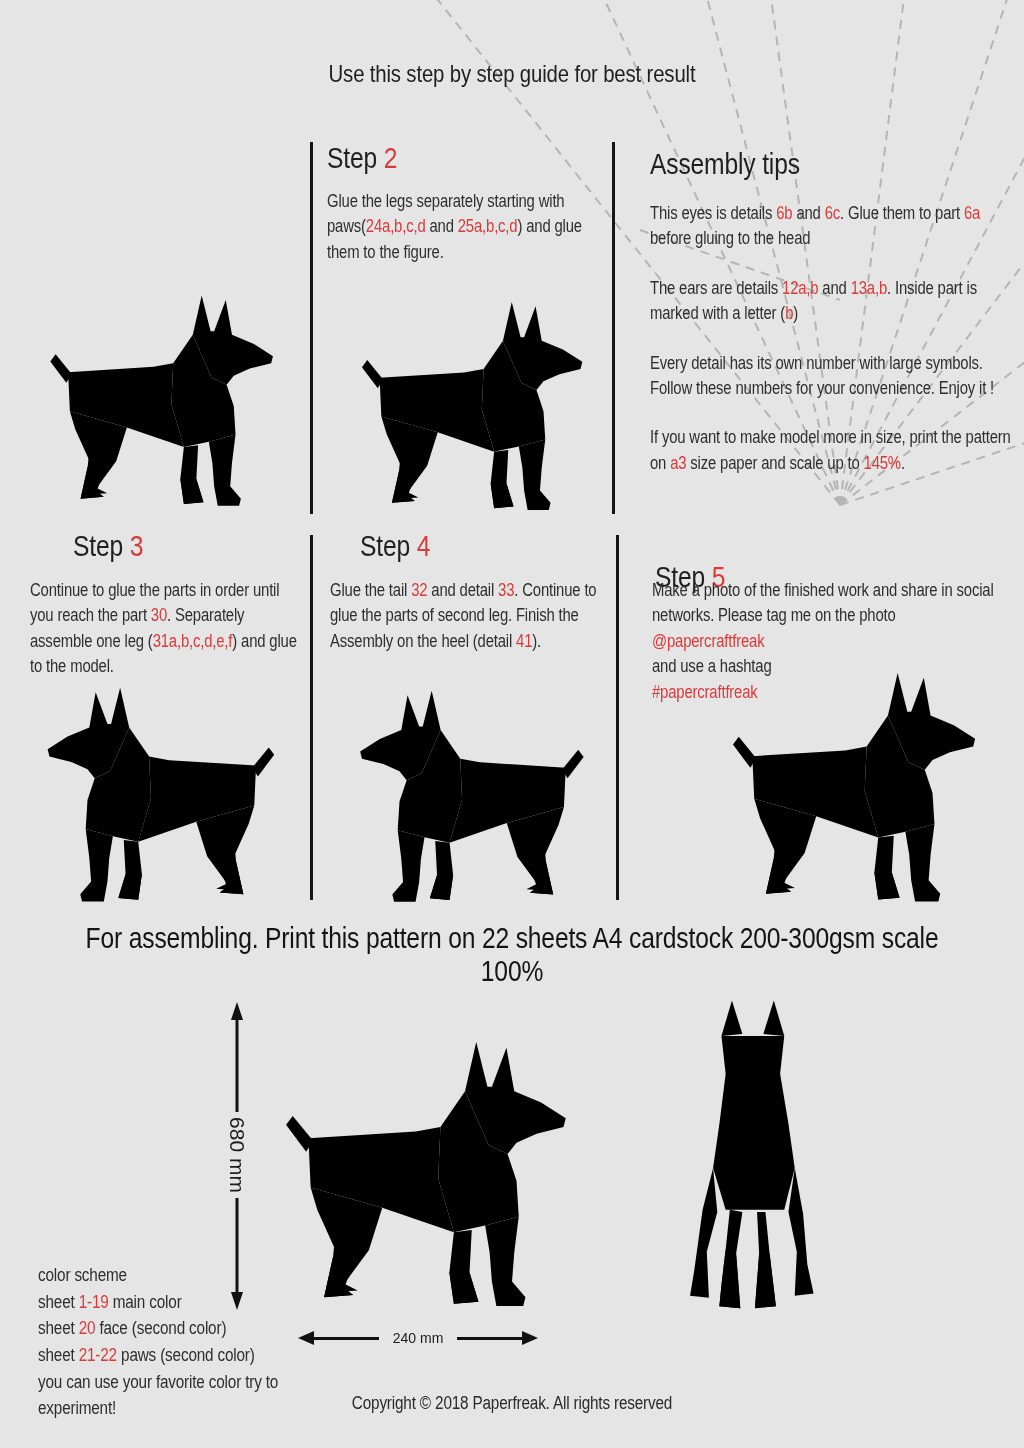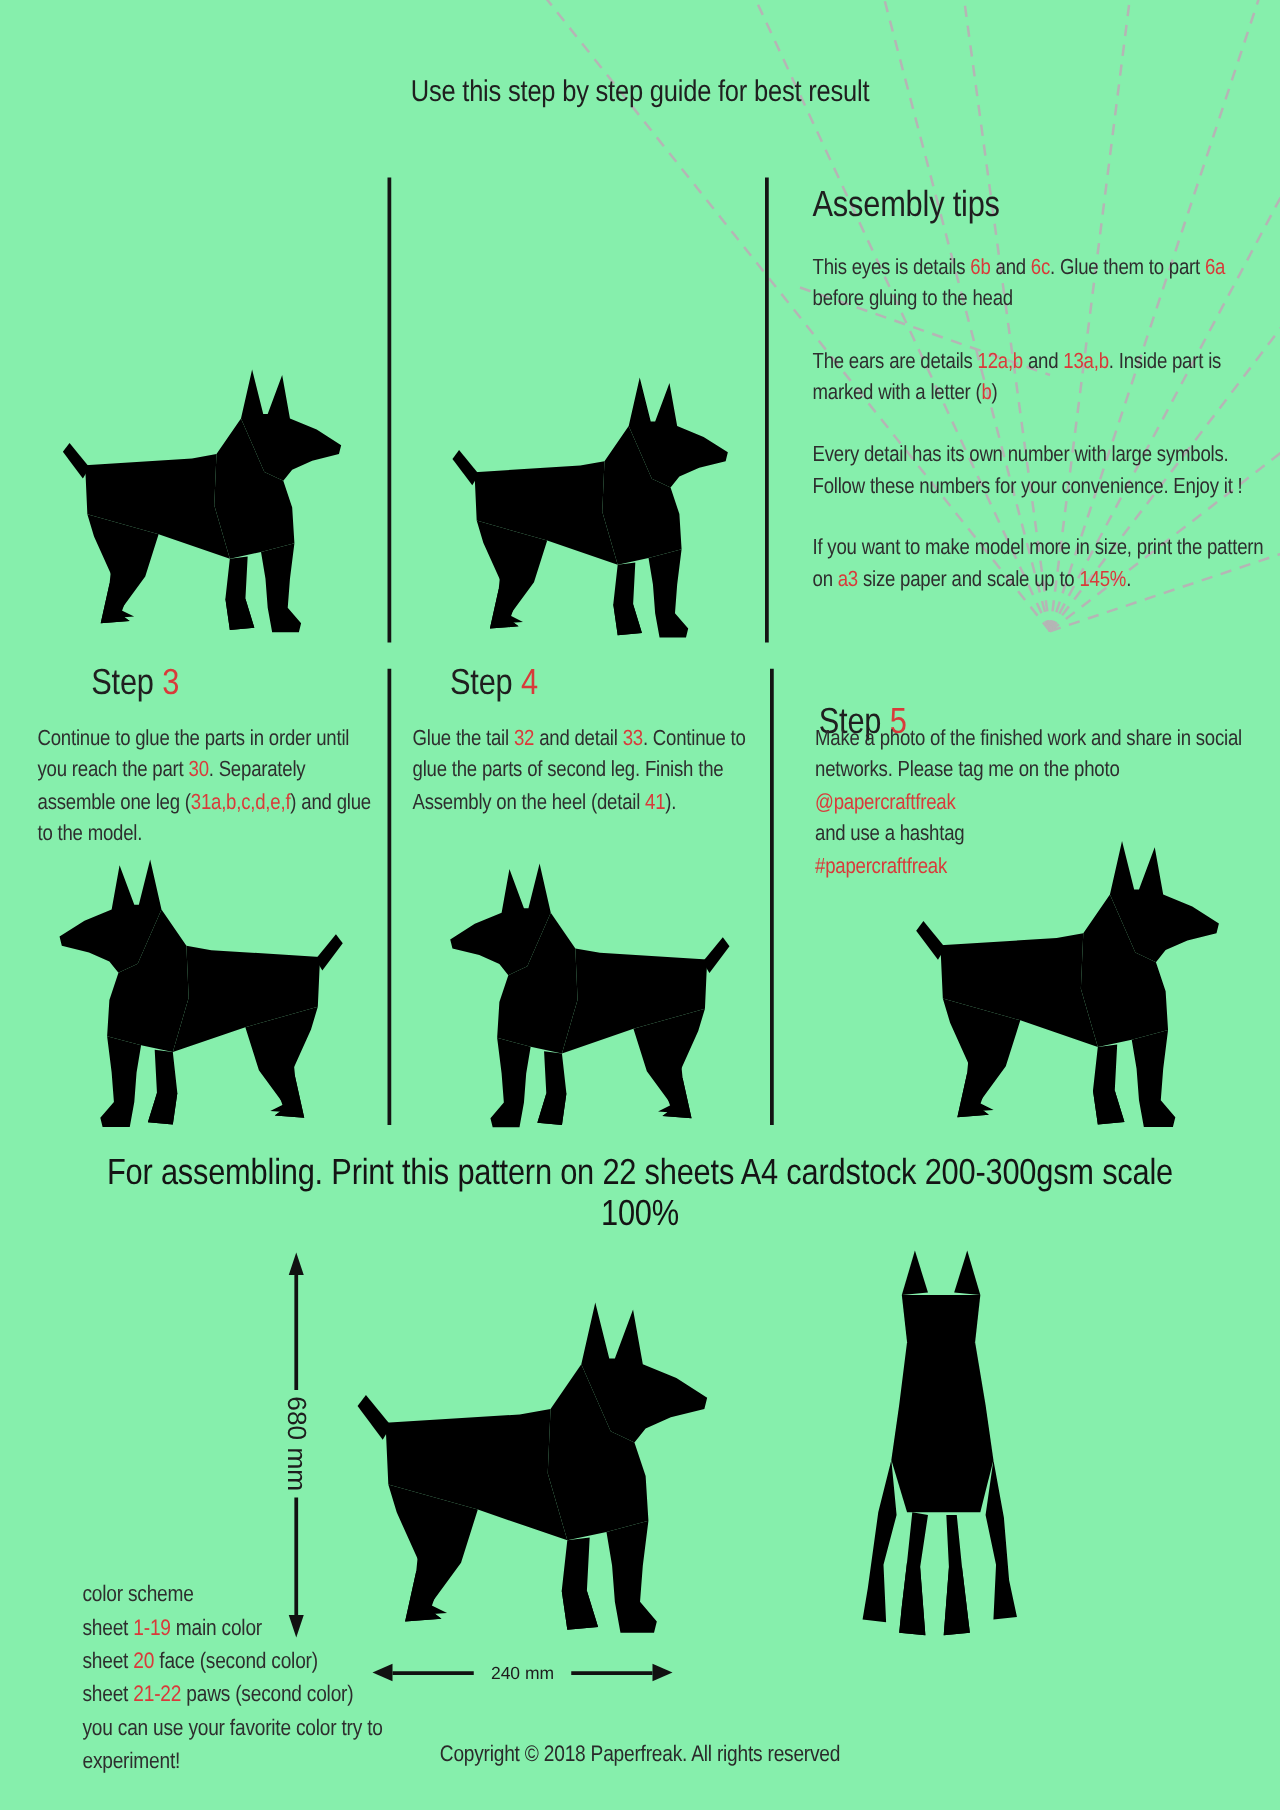--- a/index.html
+++ b/index.html
@@ -1,20 +1,20 @@
 <!DOCTYPE html>
 <html><head>
 <meta charset="utf-8">
 <style>
   * { margin:0; padding:0; box-sizing:border-box; }
   html,body { background:#ffffff; }
   body { font-family:"Liberation Sans", sans-serif; color:#2e2e2e; }
   #page {
     position:relative; width:1024px; height:1448px; margin:0 auto;
-    background:#86efac; overflow:hidden;
+    background:#e5e5e5; overflow:hidden;
   }
   
   .cond { transform:scaleX(0.85); transform-origin:0 0; letter-spacing:-0.2px; }
   .cond-c { transform:scaleX(0.85); transform-origin:50% 0; letter-spacing:-0.2px; }
   .abs { position:absolute; }
   .red { color:#d93a3a; }
 
   #bg-lines { position:absolute; inset:0; z-index:0; }
   .layer { position:absolute; z-index:2; }
 
@@ -109,20 +109,24 @@
         <polygon class="paw" points="56,248 52,282 50,302 70,304 66,252"></polygon>
         <polygon class="paw" points="88,252 98,252 104,302 84,304"></polygon>
       </g>
     </defs>
   </svg>
 
   <div class="layer abs page-title cond-c">Use this step by step guide for best result</div>
 
   <div class="vdiv" style="left:310px; top:142px; height:372px;"></div>
 
+  <div class="layer abs" style="left:327px; top:142px; width:330px;">
+    <h2 class="step-h cond"><span>Step</span><span class="red num">2</span></h2>
+    <p class="body-txt cond" style="margin-top:14px; width:330px;"><span>Glue the legs separately starting with paws(</span><span class="red">24a,b,c,d</span><span>  and </span><span class="red">25a,b,c,d</span><span>) and glue them to the figure.</span></p>
+  </div>
   <div class="vdiv" style="left:612px; top:142px; height:372px;"></div>
 
   <div class="layer abs" style="left:650px; top:148px; width:440px;">
     <h2 class="step-h cond">Assembly tips</h2>
     <div style="margin-top:20px;">
       <p class="body-txt cond tips-p" style="width:440px;"><span>This eyes is details </span><span class="red">6b</span><span> and </span><span class="red">6c</span><span>. Glue them to part </span><span class="red">6a</span><span> before gluing to the head</span></p>
       <p class="body-txt cond tips-p" style="width:440px;"><span>The ears are details </span><span class="red">12a,b</span><span> and </span><span class="red">13a,b</span><span>. Inside part is marked with a letter (</span><span class="red">b</span><span>)</span></p>
       <p class="body-txt cond tips-p" style="width:440px;"><span>Every detail has its own number with large symbols. Follow these numbers for your convenience. Enjoy it !</span></p>
       <p class="body-txt cond tips-p" style="width:440px;"><span>If you want to make model more in size, print the pattern on </span><span class="red">a3</span><span> size paper and scale up to </span><span class="red">145%</span><span>.</span></p>
     </div>
@@ -187,21 +191,21 @@
   </svg>
 
   <div class="layer abs dim-h" style="left:298px; top:1330px; width:240px;">
     <span class="ah l"></span>
     <span class="aline"></span>
     <span class="dim-label">240 mm</span>
     <span class="aline"></span>
     <span class="ah r"></span>
   </div>
 
-  <div class="layer abs" style="left:38px; top:1262px; width:340px;margin-left:28px;">
+  <div class="layer abs" style="left:38px; top:1262px; width:340px;">
     <div class="cs-line cond">color  scheme</div>
     <div class="cs-line cond"><span>sheet  </span><span class="red">1-19</span><span> main color</span></div>
     <div class="cs-line cond"><span>sheet  </span><span class="red">20</span><span> face (second color)</span></div>
     <div class="cs-line cond"><span>sheet  </span><span class="red">21-22</span><span> paws (second color)</span></div>
     <div class="cs-line cond" style="width:300px;"><span>you can use your favorite color try to experiment!</span></div>
   </div>
 
   <div class="layer abs copyright cond-c">Copyright © 2018 Paperfreak. All rights reserved</div>
 
 </div>

